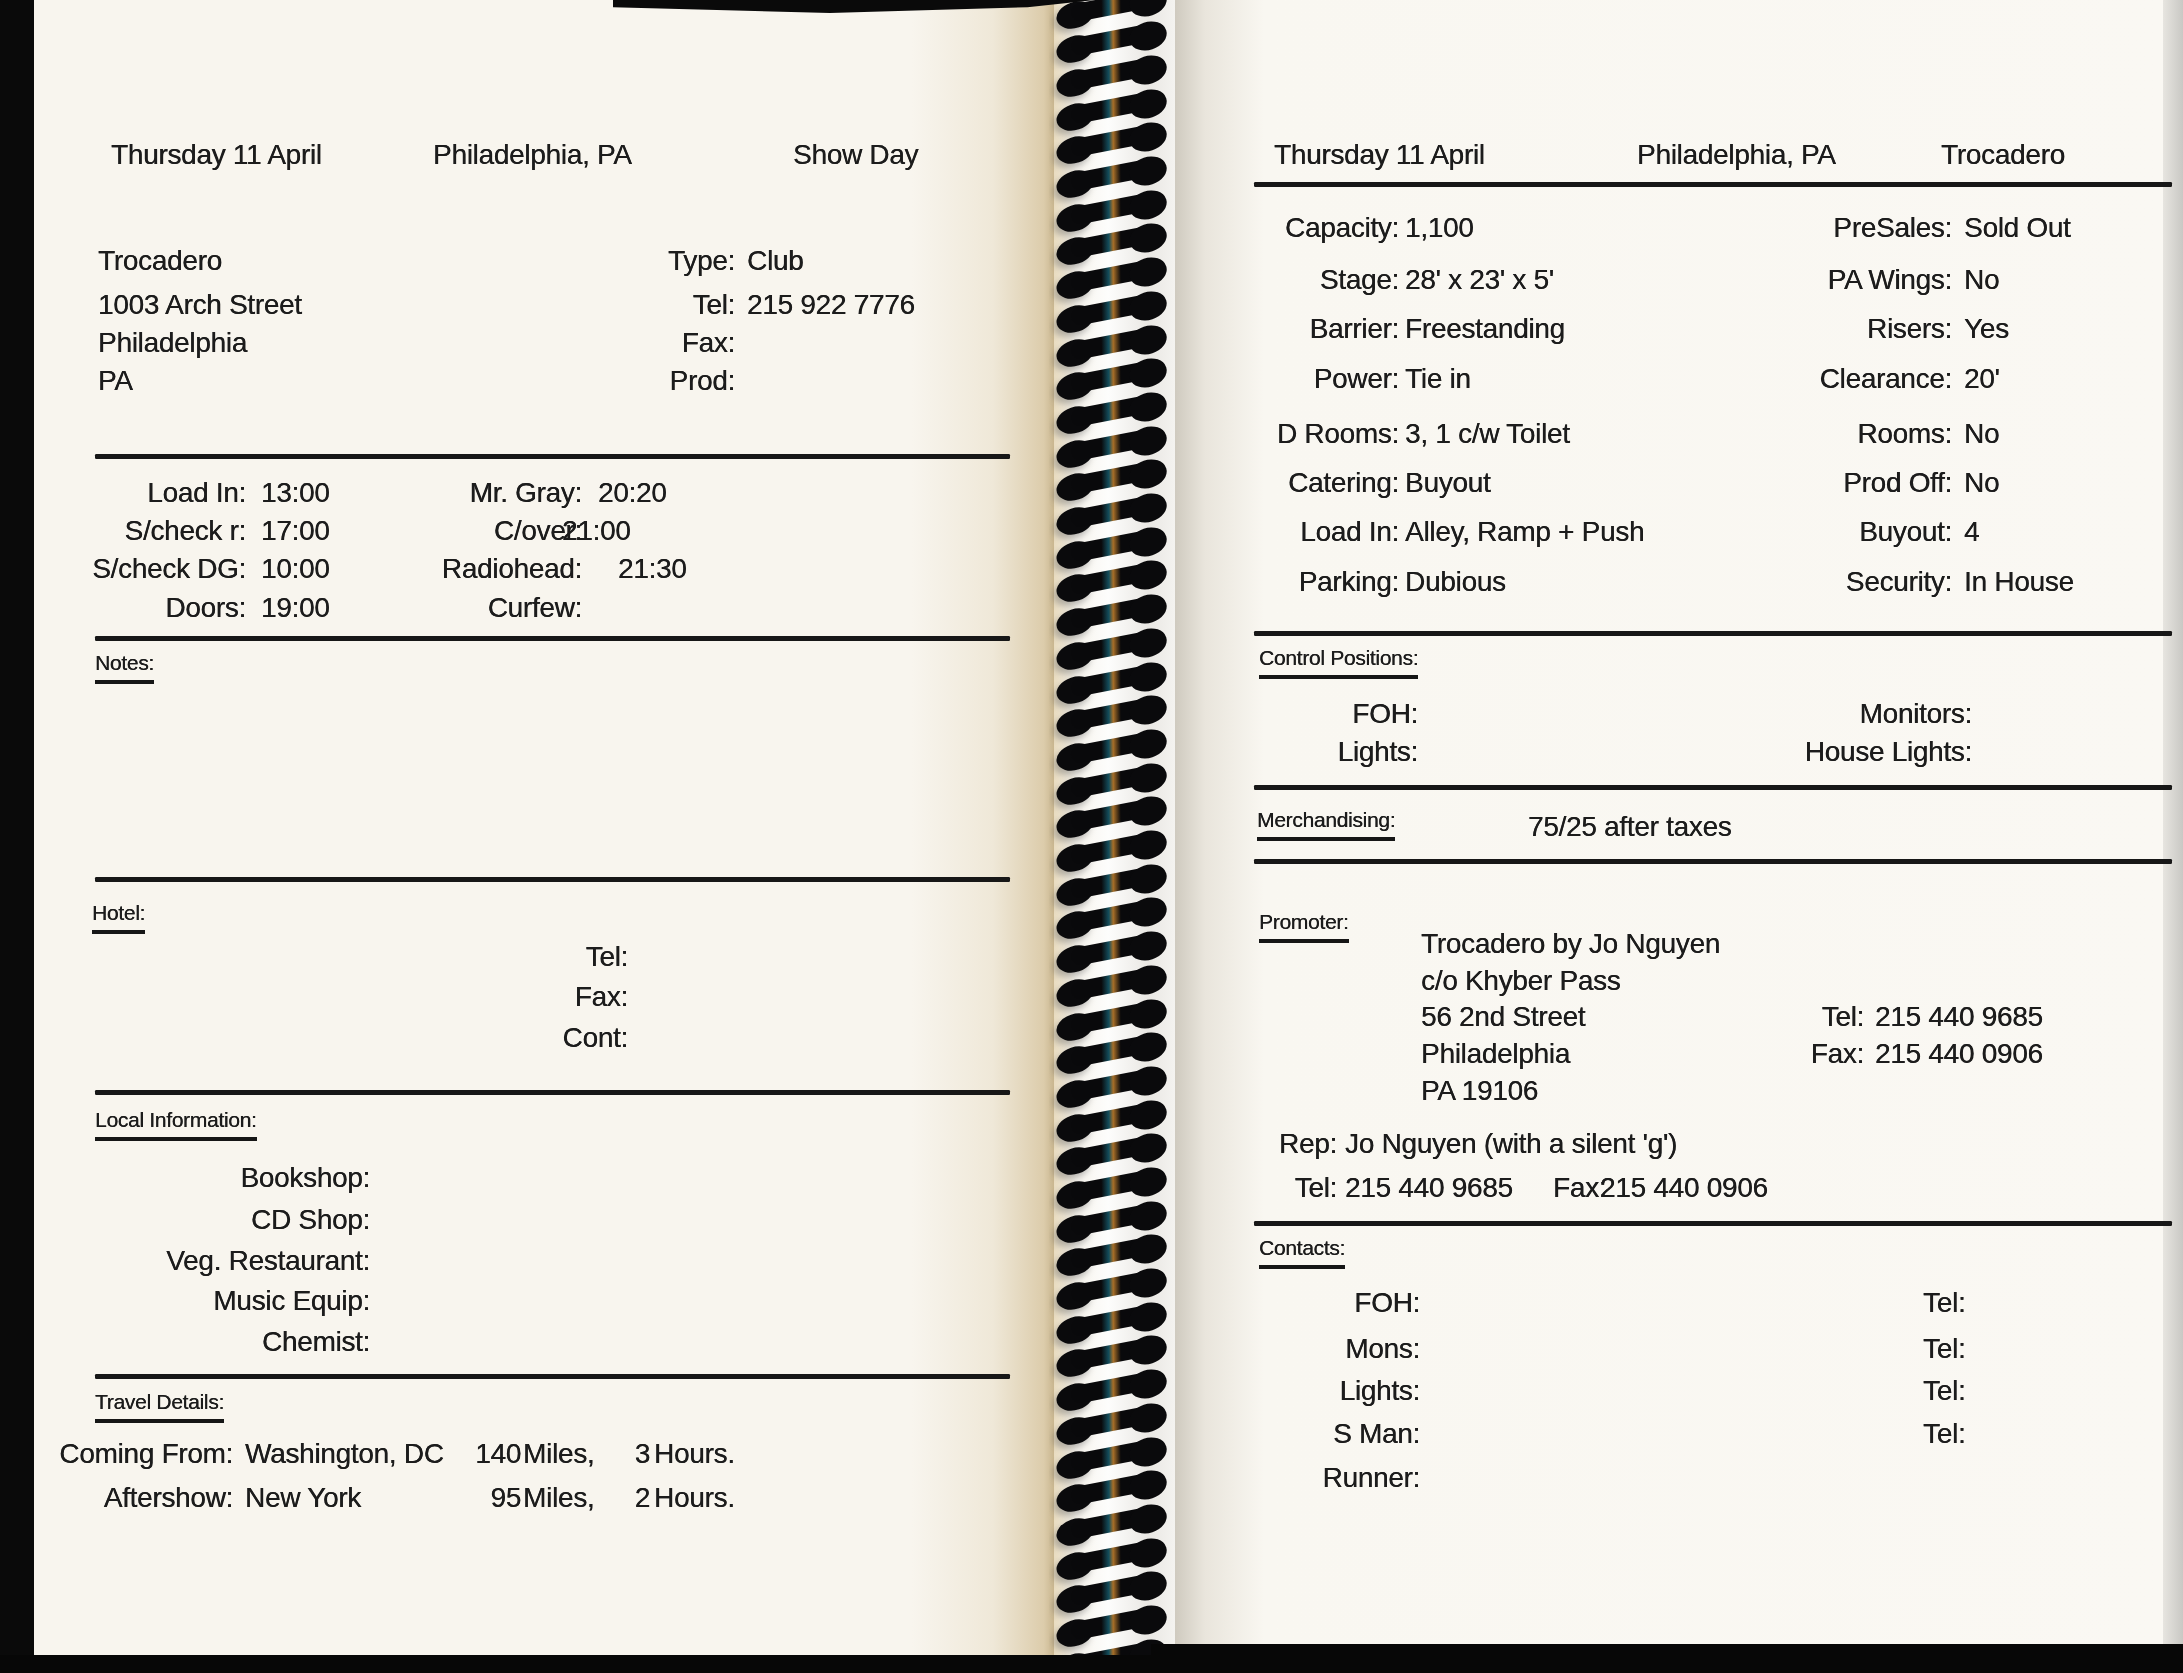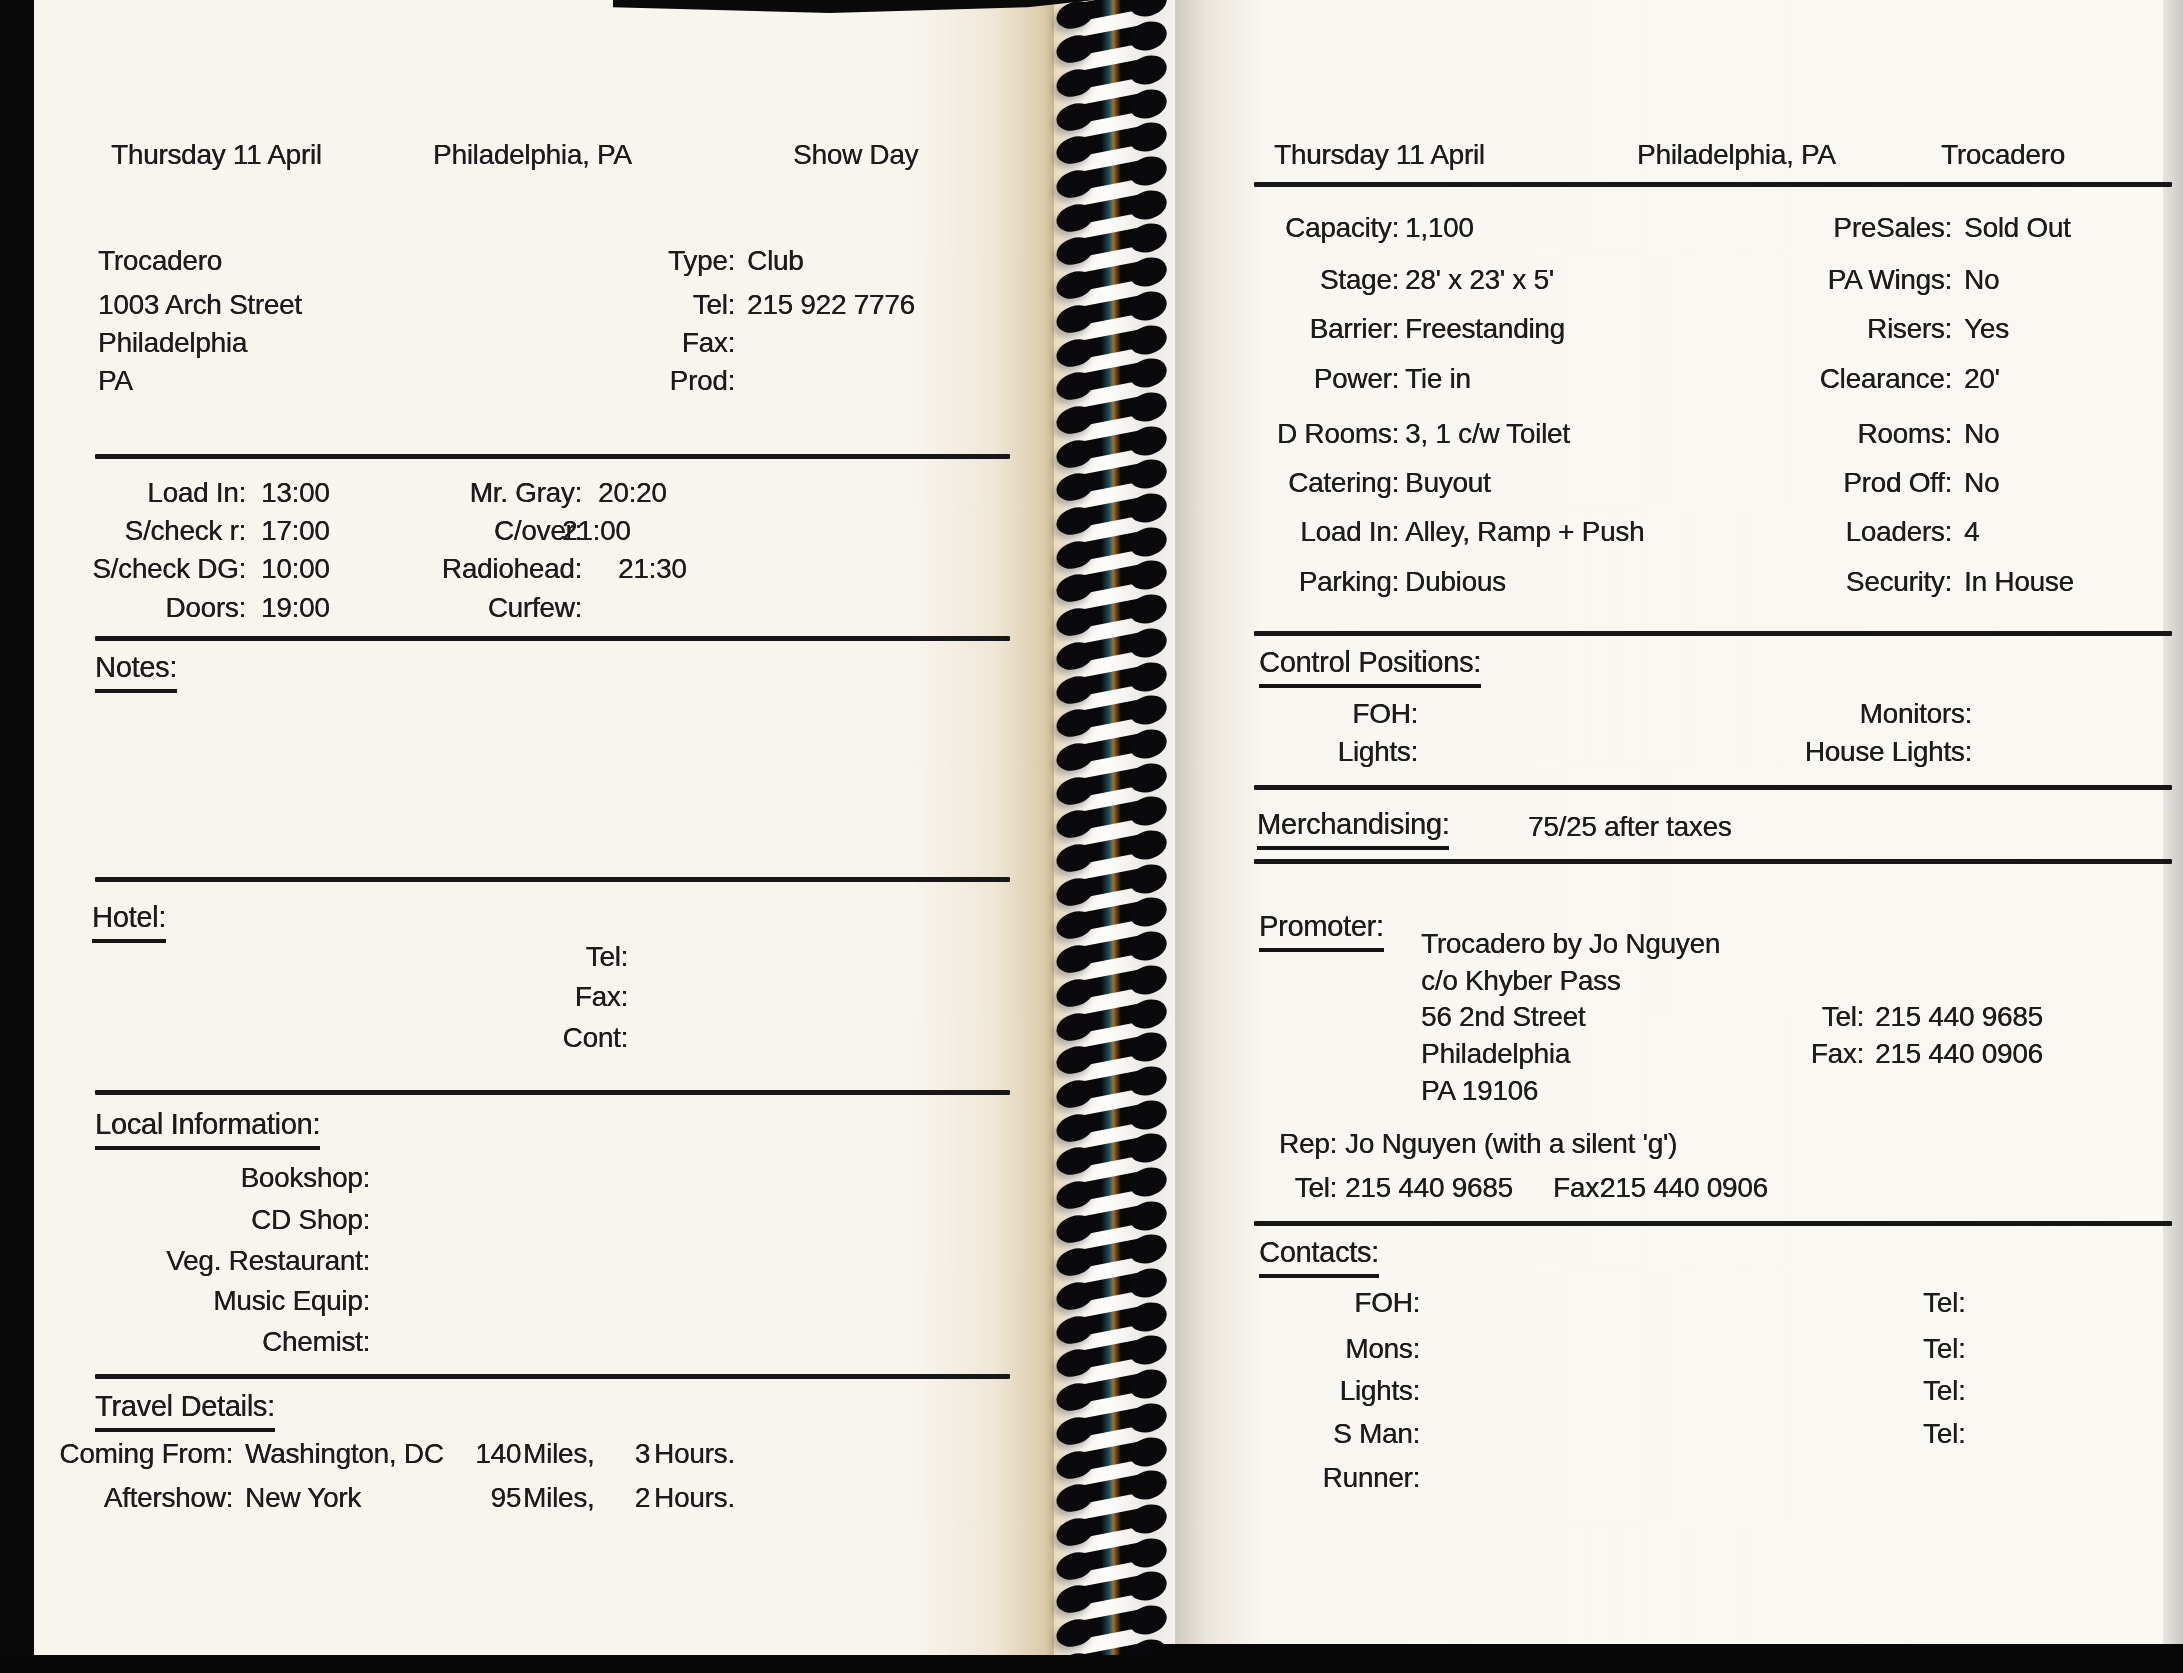--- a/index.html
+++ b/index.html
@@ -30,21 +30,21 @@
     transform:rotate(-11deg);
     background:linear-gradient(100deg,#09090b 38%,#14505f 47%,#a86f28 52%,#09090b 61%);}
   .coil::before{content:"";position:absolute;left:0;top:12.5px;width:38px;height:26px;border-radius:50%;
     background:#0a0a0c;transform:rotate(-18deg);box-shadow:-4.6px 3.3px 5.9px rgba(90,90,90,.4);}
   .coil::after{content:"";position:absolute;right:0;top:-1.3px;width:38px;height:27.5px;border-radius:50%;
     background:#0a0a0c;transform:rotate(-18deg);}
   
   .t{position:absolute;font-size:28px;line-height:1.15;letter-spacing:-0.3px;white-space:nowrap;
      text-shadow:0.3px 0 0 currentColor;}
   .r{text-align:right;}
-  .hd{font-size:29px;border-bottom:4.6px solid #161616;padding-bottom:4.6px;}
+  .hd{font-size:21px;border-bottom:4.6px solid #161616;padding-bottom:4.6px;}
   .rule{position:absolute;height:4.6px;background:#171717;border-radius:1.3px;}
   .rule-l{left:95px;width:915px;}
   .rule-r{left:1254px;width:918px;}
 </style>
 </head>
 <body>
 
 <div id="canvas">
 
   <div class="page-left"></div>
@@ -310,21 +310,21 @@
   <span class="t r" style="left:1678px;top:418px;width:274px">Rooms:</span>
   <span class="t" style="left:1964px;top:418px">No</span>
 
   <span class="t r" style="left:1174px;top:467px;width:225px">Catering:</span>
   <span class="t" style="left:1405px;top:467px">Buyout</span>
   <span class="t r" style="left:1678px;top:467px;width:274px">Prod Off:</span>
   <span class="t" style="left:1964px;top:467px">No</span>
 
   <span class="t r" style="left:1174px;top:516px;width:225px">Load In:</span>
   <span class="t" style="left:1405px;top:516px">Alley, Ramp + Push</span>
-  <span class="t r" style="left:1678px;top:516px;width:274px">Loaders:</span>
+  <span class="t r" style="left:1678px;top:516px;width:274px">Buyout:</span>
   <span class="t" style="left:1964px;top:516px">4</span>
 
   <span class="t r" style="left:1174px;top:566px;width:225px">Parking:</span>
   <span class="t" style="left:1405px;top:566px">Dubious</span>
   <span class="t r" style="left:1678px;top:566px;width:274px">Security:</span>
   <span class="t" style="left:1964px;top:566px">In House</span>
 
   <div class="rule rule-r" style="top:631px"></div>
   <span class="t hd" style="left:1259px;top:646px">Control Positions:</span>
   <span class="t r" style="left:1278px;top:698px;width:140px">FOH:</span>

